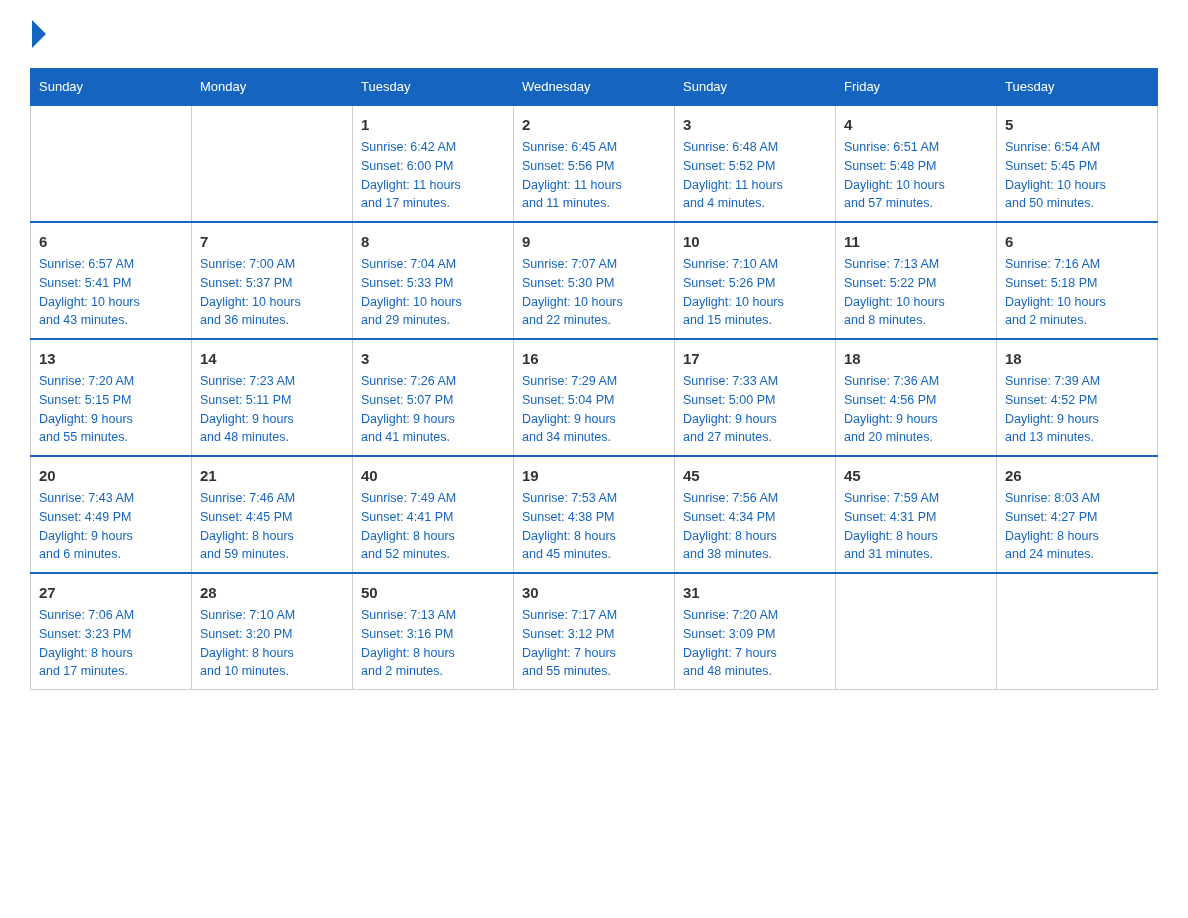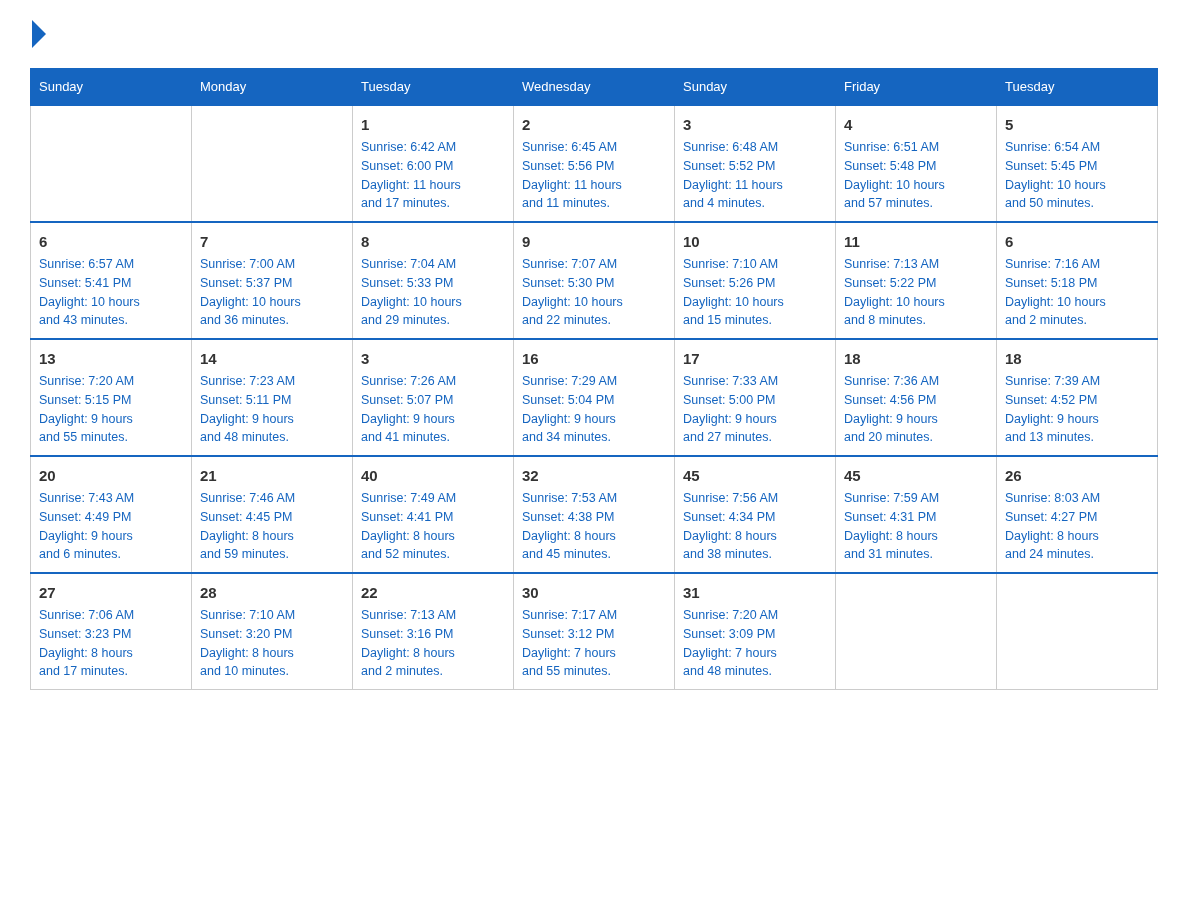--- a/index.html
+++ b/index.html
@@ -222,21 +222,21 @@
         </td>
         <td>
           <span class="day-number">21</span>
           <div class="day-info">Sunrise: 7:46 AM<br>Sunset: 4:45 PM<br>Daylight: 8 hours<br>and 59 minutes.</div>
         </td>
         <td>
           <span class="day-number">40</span>
           <div class="day-info">Sunrise: 7:49 AM<br>Sunset: 4:41 PM<br>Daylight: 8 hours<br>and 52 minutes.</div>
         </td>
         <td>
-          <span class="day-number">32</span>
+          <span class="day-number">19</span>
           <div class="day-info">Sunrise: 7:53 AM<br>Sunset: 4:38 PM<br>Daylight: 8 hours<br>and 45 minutes.</div>
         </td>
         <td>
           <span class="day-number">45</span>
           <div class="day-info">Sunrise: 7:56 AM<br>Sunset: 4:34 PM<br>Daylight: 8 hours<br>and 38 minutes.</div>
         </td>
         <td>
           <span class="day-number">45</span>
           <div class="day-info">Sunrise: 7:59 AM<br>Sunset: 4:31 PM<br>Daylight: 8 hours<br>and 31 minutes.</div>
         </td>
@@ -248,21 +248,21 @@
       <tr>
         <td>
           <span class="day-number">27</span>
           <div class="day-info">Sunrise: 7:06 AM<br>Sunset: 3:23 PM<br>Daylight: 8 hours<br>and 17 minutes.</div>
         </td>
         <td>
           <span class="day-number">28</span>
           <div class="day-info">Sunrise: 7:10 AM<br>Sunset: 3:20 PM<br>Daylight: 8 hours<br>and 10 minutes.</div>
         </td>
         <td>
-          <span class="day-number">22</span>
+          <span class="day-number">50</span>
           <div class="day-info">Sunrise: 7:13 AM<br>Sunset: 3:16 PM<br>Daylight: 8 hours<br>and 2 minutes.</div>
         </td>
         <td>
           <span class="day-number">30</span>
           <div class="day-info">Sunrise: 7:17 AM<br>Sunset: 3:12 PM<br>Daylight: 7 hours<br>and 55 minutes.</div>
         </td>
         <td>
           <span class="day-number">31</span>
           <div class="day-info">Sunrise: 7:20 AM<br>Sunset: 3:09 PM<br>Daylight: 7 hours<br>and 48 minutes.</div>
         </td>

